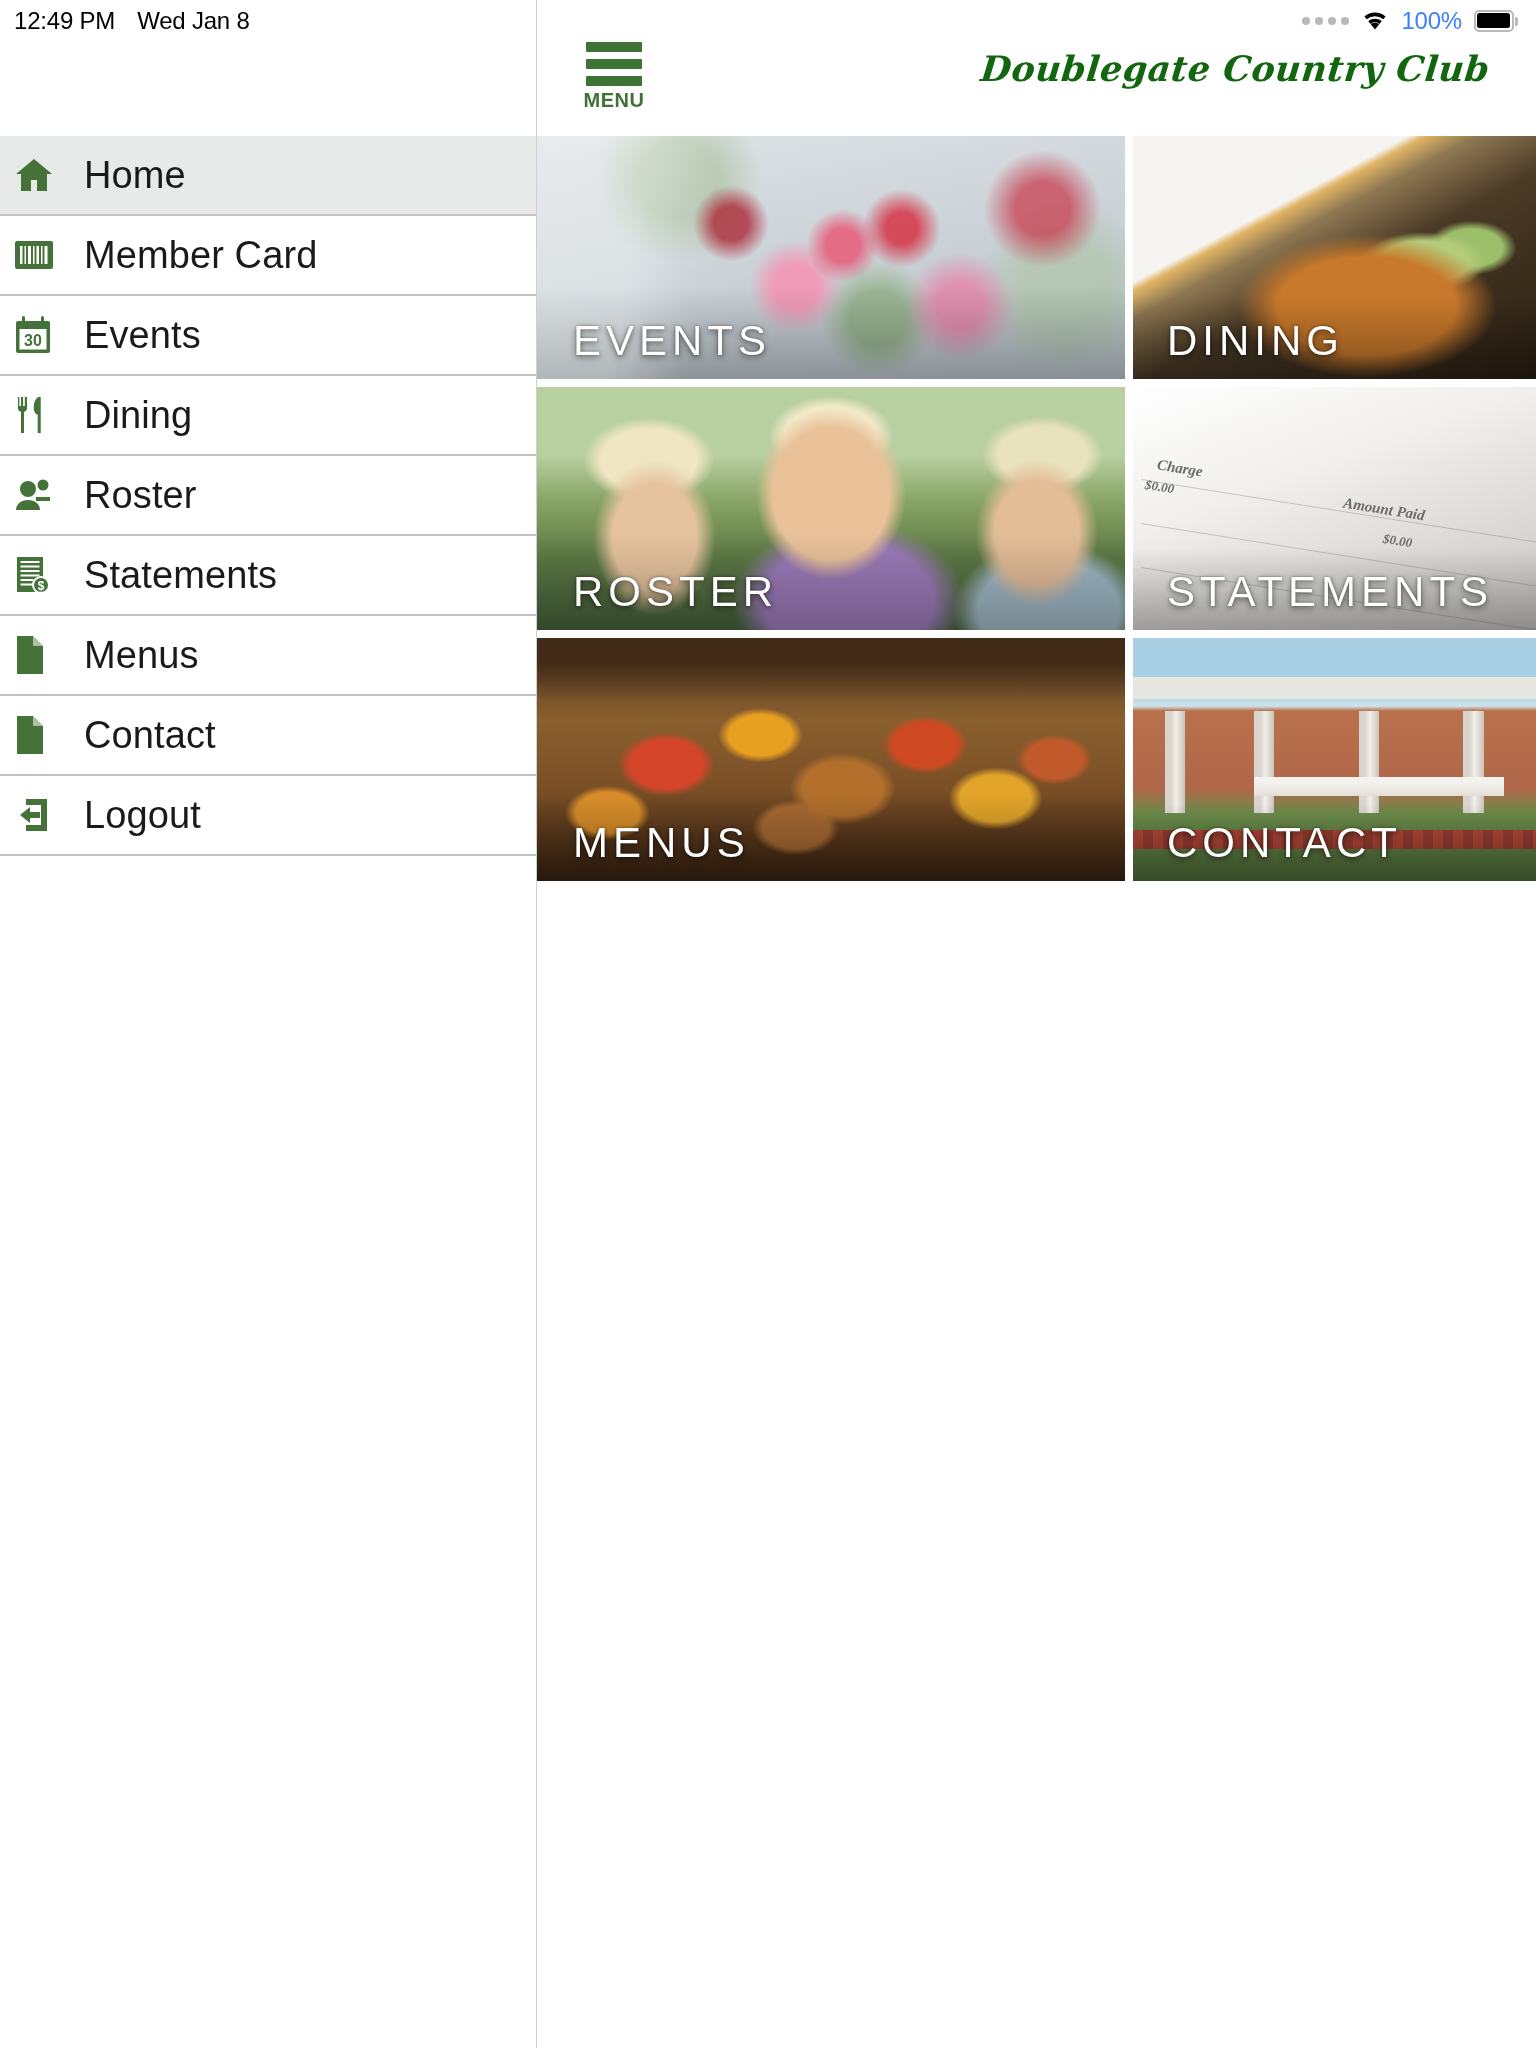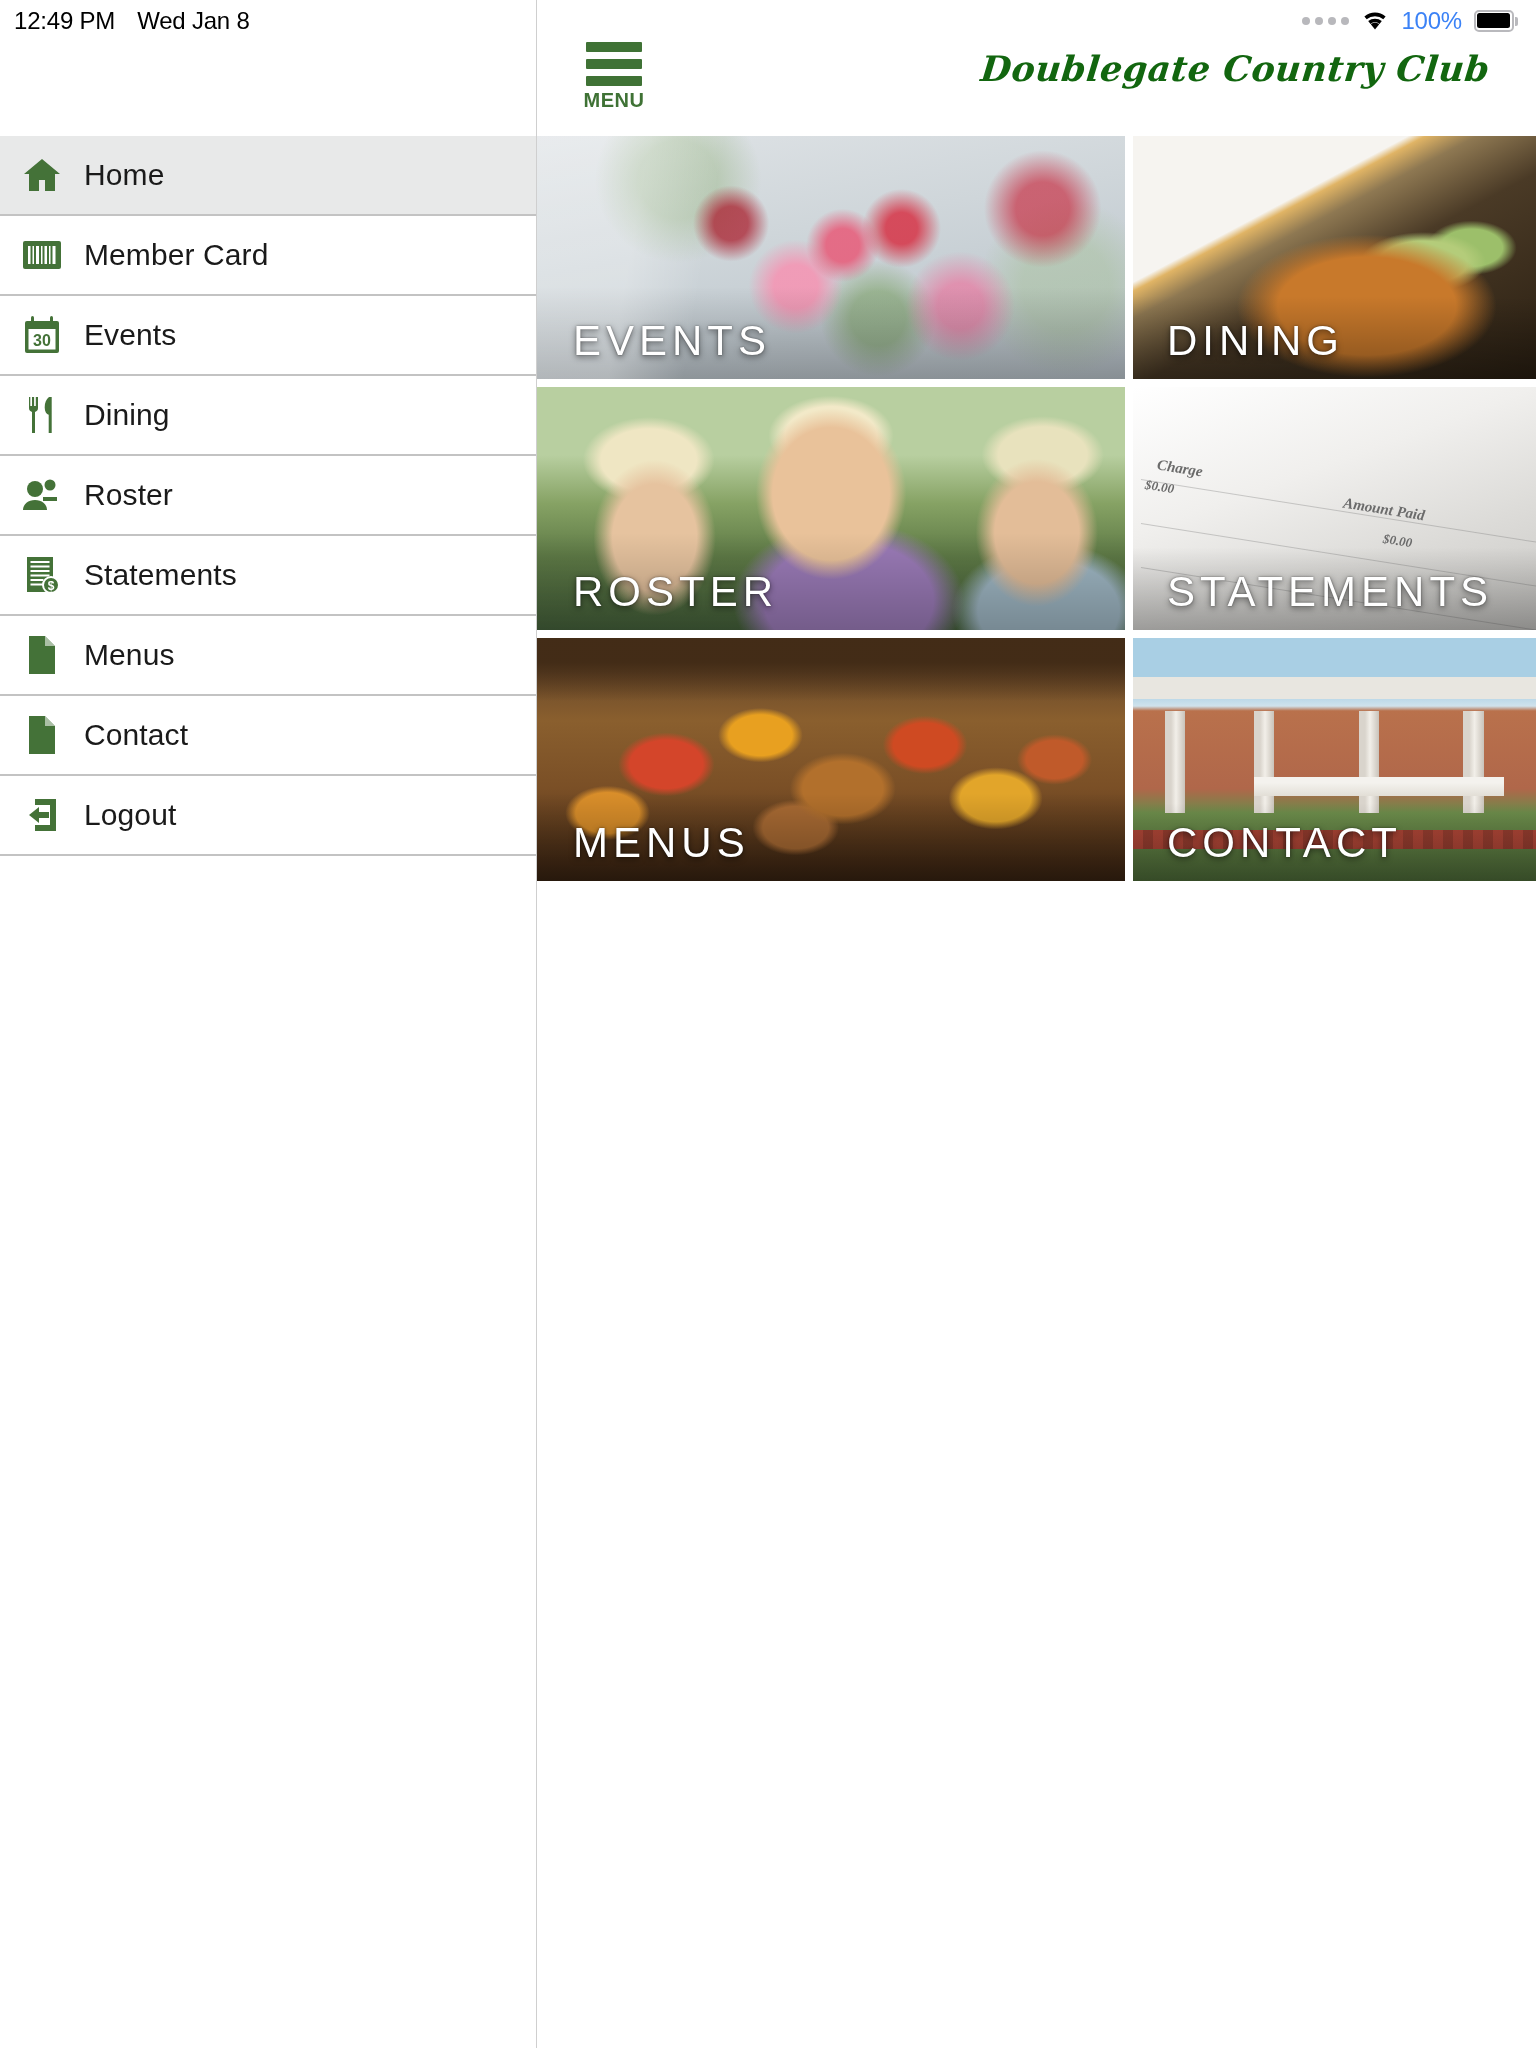--- a/index.html
+++ b/index.html
@@ -52,26 +52,26 @@
   .nav-item {
     position:relative; height:80px; width:100%;
     display:flex; align-items:center;
     padding-left:14px;
     border-bottom:2px solid #c3c3c3;
     background:#ffffff;
   }
   .nav-item.active { background:#e8e9e9; }
   .nav-icon {
     width:56px; min-width:56px; height:46px;
-    display:flex; align-items:center; justify-content:center;
+    display:flex; align-items:center; justify-content:flex-start;
     margin-right:14px;
   }
   .nav-icon svg { display:block; }
   .nav-label {
-    font-size:30px; color:#1a1a1a; letter-spacing:0.1px; font-weight:400;
+    font-size:38px; color:#1a1a1a; letter-spacing:0.1px; font-weight:400;
     white-space:nowrap;
   }
 
   
   .content {
     position:absolute; left:537px; top:0; width:999px; height:2048px;
     background:#ffffff; z-index:10; overflow:hidden;
   }
   .appbar {
     position:relative; height:136px; width:999px; background:#ffffff;

